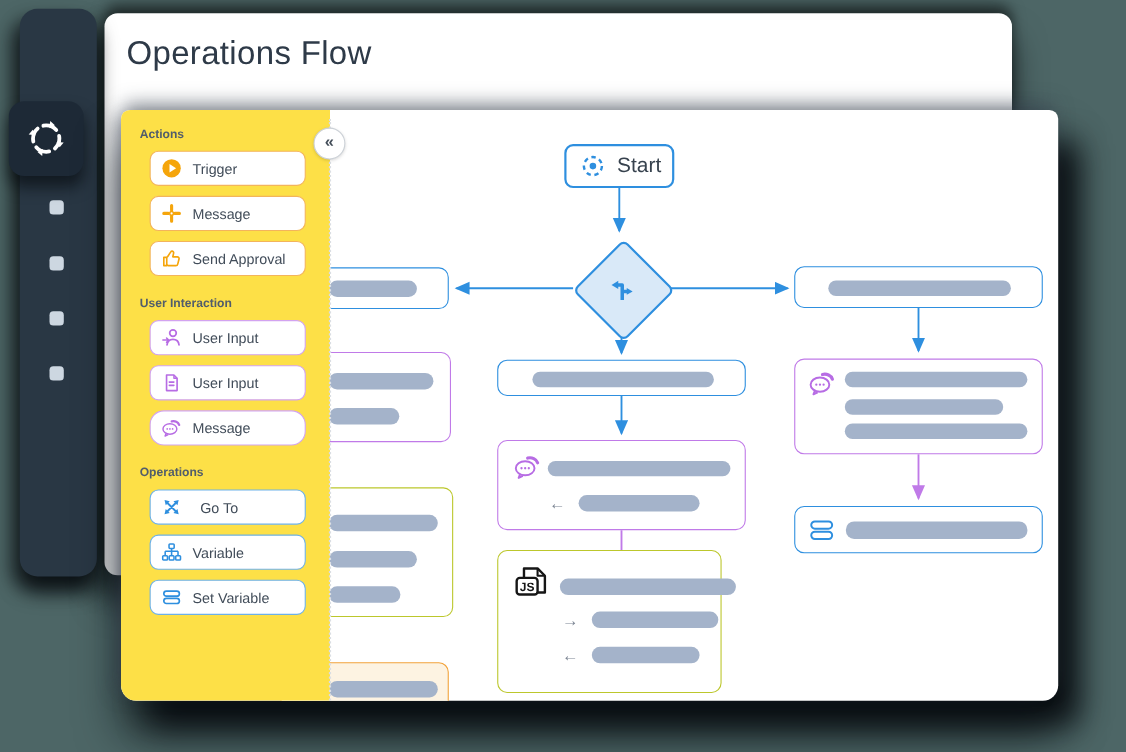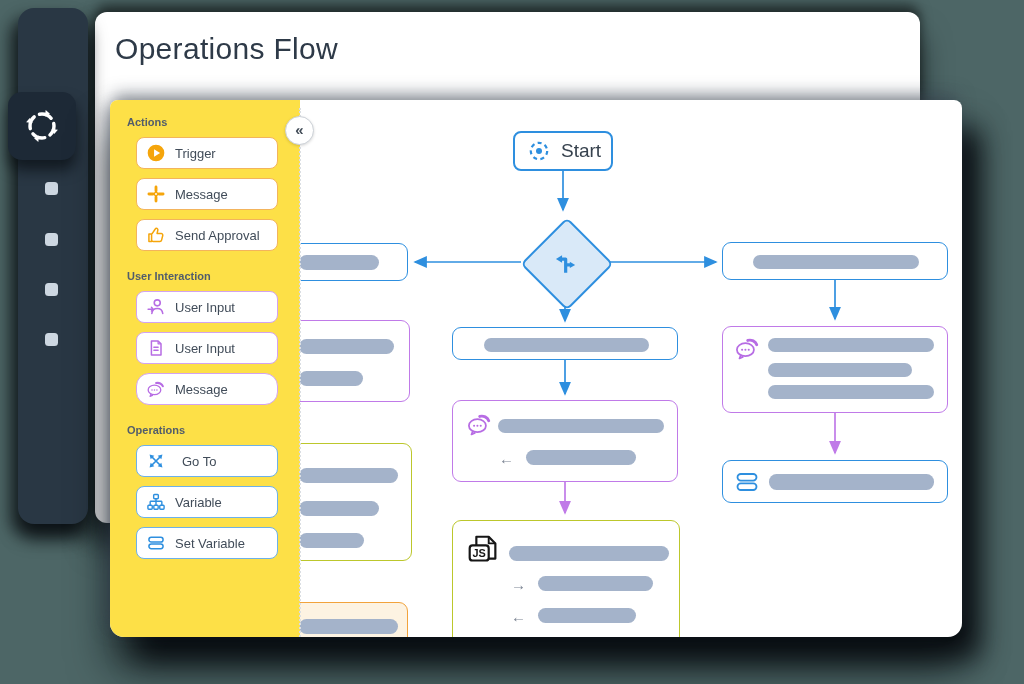--- a/index.html
+++ b/index.html
@@ -156,21 +156,21 @@
           <circle cx="7.8" cy="12.2" r="1" fill="#b76ce4"></circle>
             <circle cx="11" cy="12.2" r="1" fill="#b76ce4"></circle>
             <circle cx="14.2" cy="12.2" r="1" fill="#b76ce4"></circle>
           <path d="M13.2 3.3c3.7-1 7.6.9 8.7 4.1" fill="none" stroke="#b76ce4" stroke-width="2.8" stroke-linecap="round"></path>
         </svg>
       </span>
       <span class="bar" style="left:45px;top:18px;width:166px;height:14px"></span>
       <span class="ag" style="left:46px;top:50px">←</span>
       <span class="bar" style="left:73px;top:49px;width:110px"></span>
     </div>
-    <div class="node o" style="left:342px;top:420px;width:228px;height:130px">
+    <div class="node o" style="left:342px;top:400px;width:204px;height:130px">
       <span class="node-ico" style="left:11px;top:11px;width:38px;height:38px">
         <svg viewBox="0 0 40 40">
           <path d="M13 5h13l7 7v16H13z" fill="#fff" stroke="#161616" stroke-width="2.3" stroke-linejoin="round"></path>
           <path d="M26 5v7h7" fill="none" stroke="#161616" stroke-width="2" stroke-linejoin="round"></path>
           <rect x="6" y="14" width="20" height="16" rx="3" fill="#fff" stroke="#161616" stroke-width="2.3"></rect>
           <text x="16" y="26.5" text-anchor="middle" font-size="11.5" font-weight="bold" fill="#161616" font-family="Liberation Sans, sans-serif">JS</text>
         </svg>
       </span>
       <span class="bar" style="left:56px;top:25px;width:160px"></span>
       <span class="ag" style="left:58px;top:56px">→</span>

